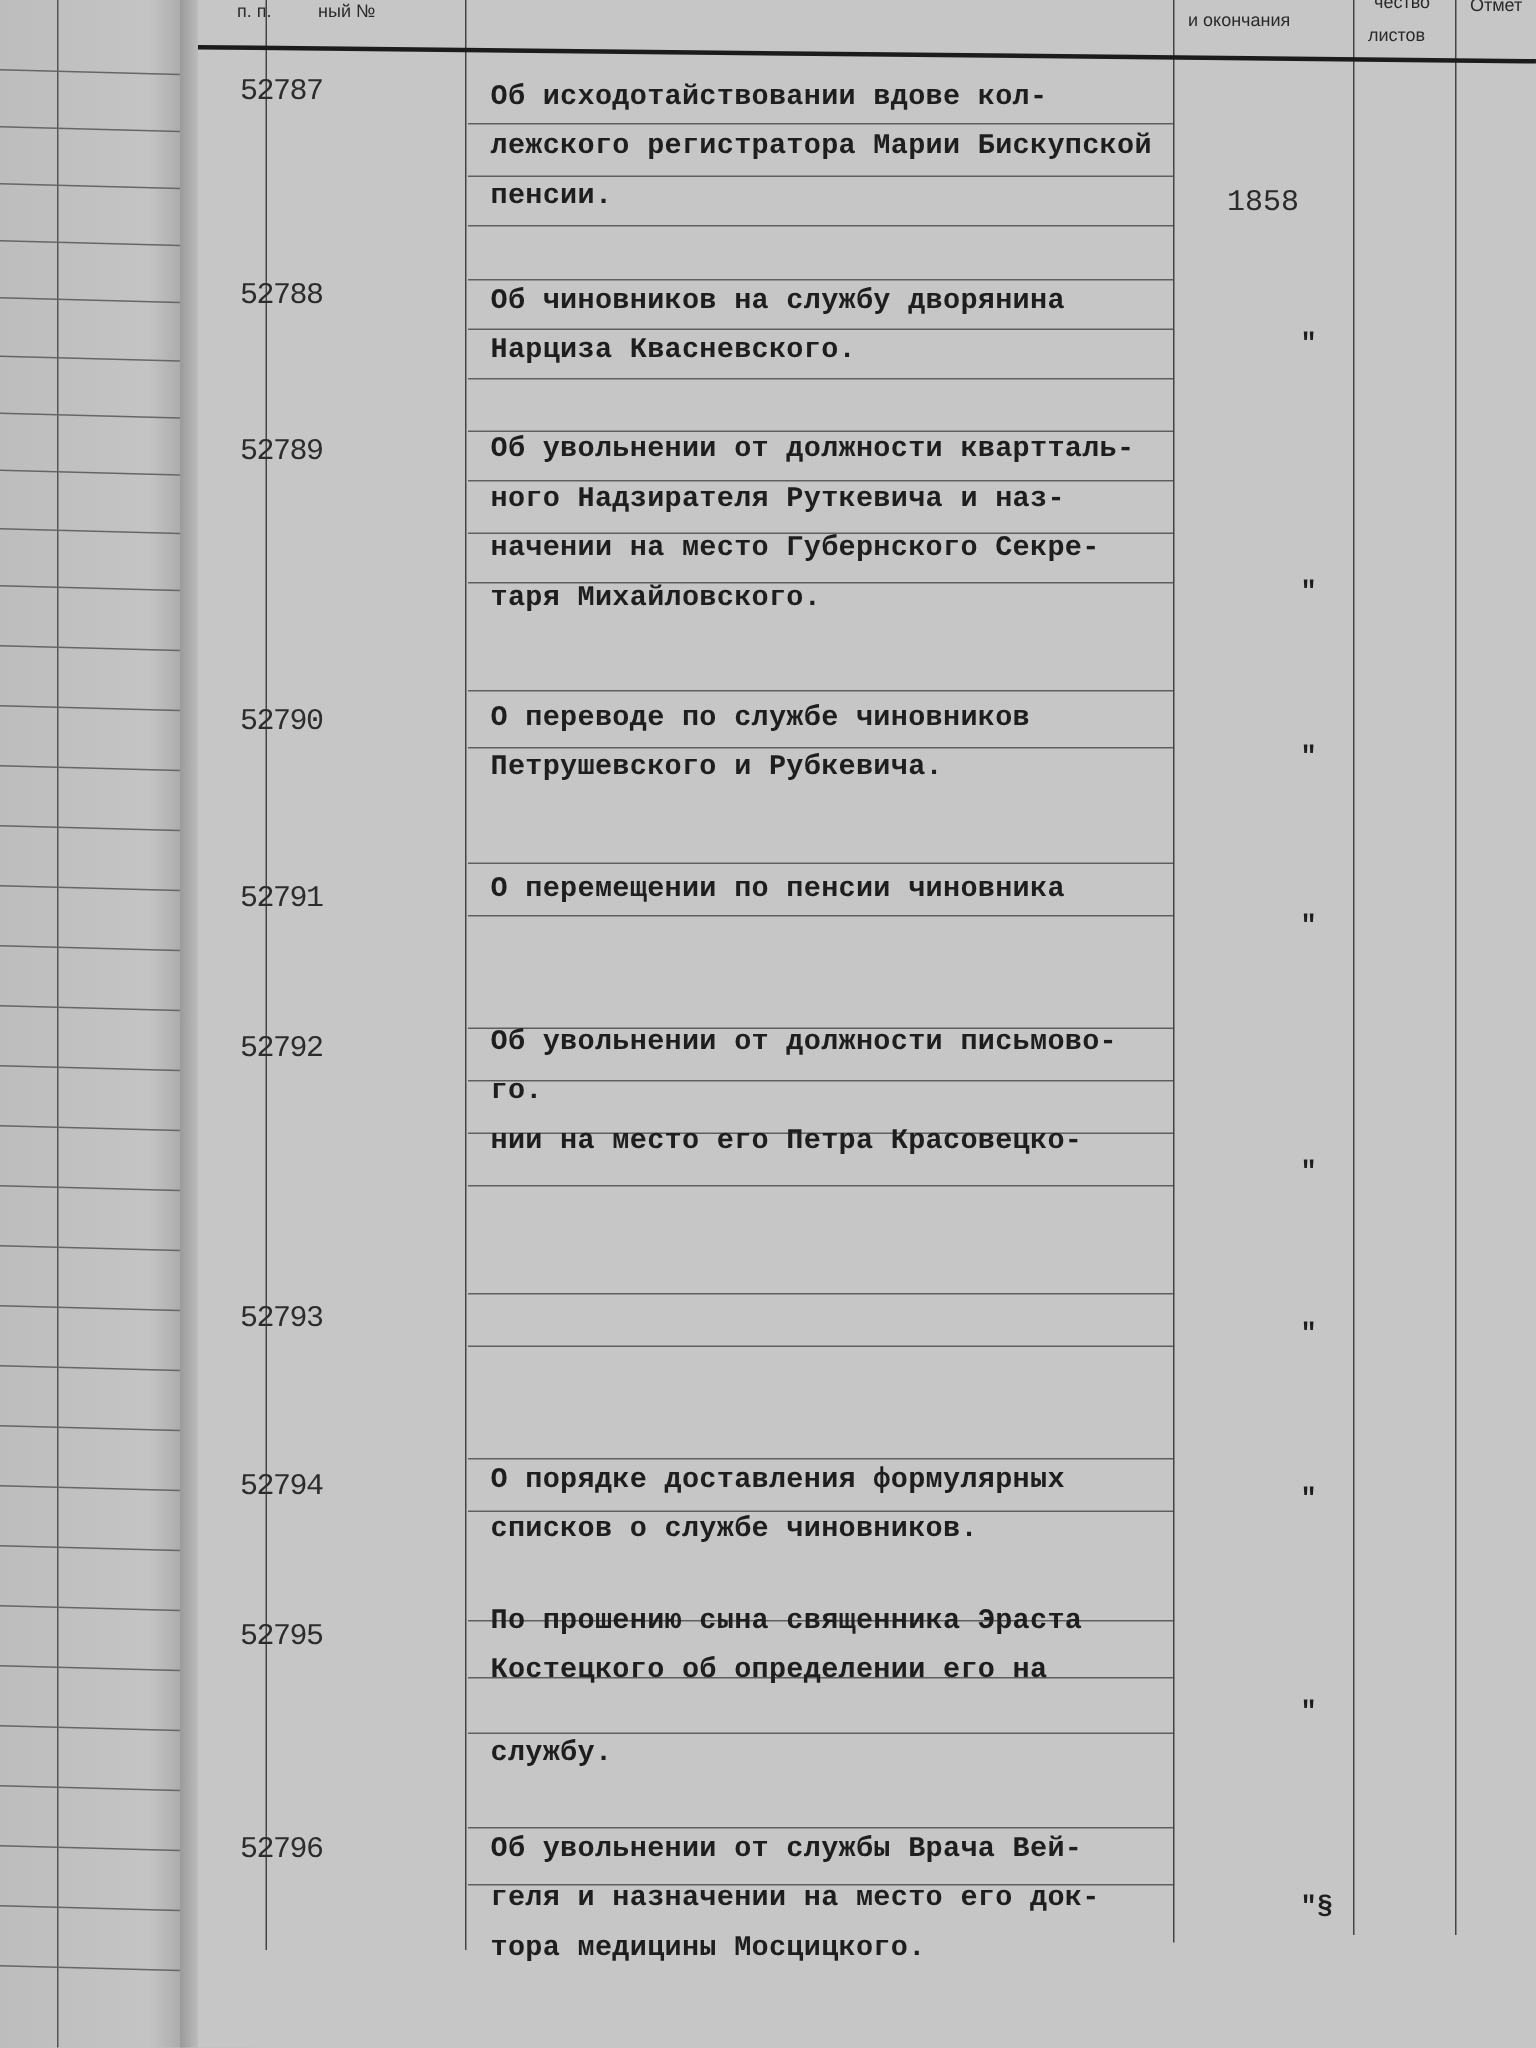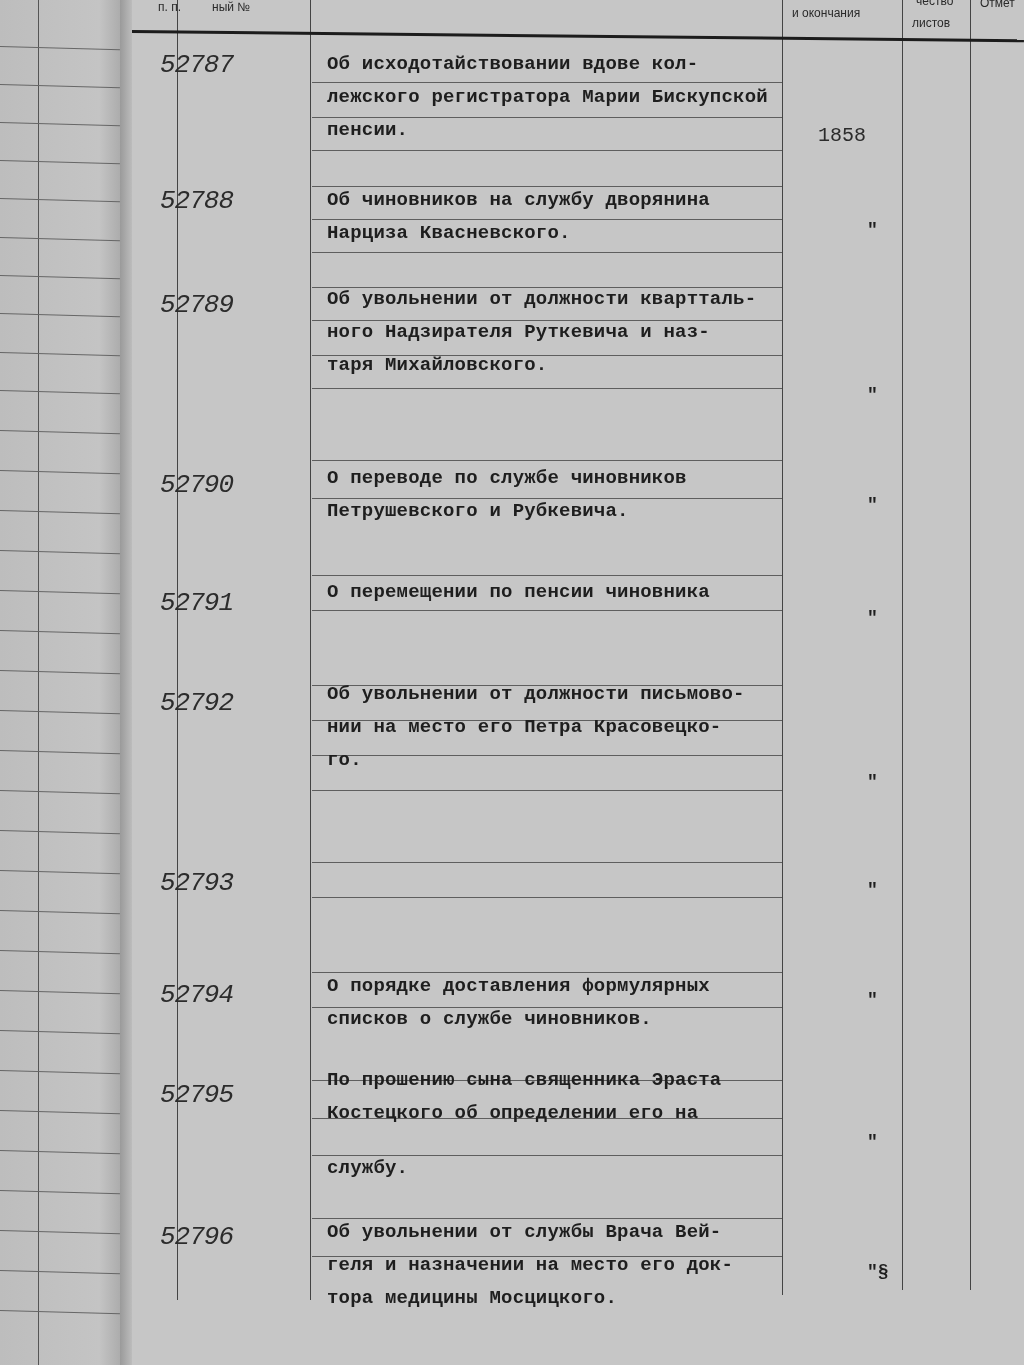--- a/index.html
+++ b/index.html
@@ -17,21 +17,21 @@
   .left-page .hl { position:absolute; left:0; width:120px; height:1px; background:#666; transform:rotate(1.5deg); transform-origin:left; }
   .gutter { position:absolute; left:120px; top:0; width:12px; height:1365px; background:linear-gradient(90deg,#9a9a9a,#bcbcbc); }
   .page {
     position:absolute; left:132px; top:0; width:892px; height:1365px;
     background:#c6c6c6;
   }
   .col-line { position:absolute; top:0; width:1px; background:#444; }
   .hdr { position:absolute; color:#2a2a2a; font-family:"Liberation Sans", sans-serif; font-size:12px; }
   .hdr-rule { position:absolute; left:0; top:30px; width:892px; height:3px; background:#1c1c1c; transform:rotate(0.6deg); transform-origin:left; }
   .rule { position:absolute; height:1px; background:#5e5e5e; }
-  .num { position:absolute; left:28px; font-size:26px; color:#2c2c2c; letter-spacing:-1px;font-style:italic; }
+  .num { position:absolute; left:28px; font-size:20px; color:#2c2c2c; letter-spacing:-1px; }
   .txt { position:absolute; left:195px; font-size:19px; line-height:33px; color:#1e1e1e; white-space:pre; font-weight:bold; letter-spacing:0.2px;}
   .year { position:absolute; left:686px; font-size:20px; color:#2b2b2b; }
   .ditto { position:absolute; left:735px; font-size:18px; color:#1e1e1e; font-weight:bold;}
 </style>
 </head>
 <body>
 
 <div class="left-page">
   <div class="vline"></div>
   <div class="hl" style="top:46px"></div>
@@ -116,33 +116,33 @@
 
   <div class="num" style="top:50px">52787</div>
   <div class="txt" style="top:48px"><div>Об исходотайствовании вдове кол-</div><div>лежского регистратора Марии Бискупской</div><div>пенсии.</div></div>
   <div class="year" style="top:124px">1858</div>
 
   <div class="num" style="top:186px">52788</div>
   <div class="txt" style="top:184px"><div>Об чиновников на службу дворянина</div><div>Нарциза Квасневского.</div></div>
   <div class="ditto" style="top:220px">"</div>
 
   <div class="num" style="top:290px">52789</div>
-  <div class="txt" style="top:283px"><div>Об увольнении от должности квартталь-</div><div>ного Надзирателя Руткевича и наз-</div><div>таря Михайловского.</div></div>
+  <div class="txt" style="top:283px"><div>Об увольнении от должности квартталь-</div><div>ного Надзирателя Руткевича и наз-</div><div>начении на место Губернского Секре-</div><div>таря Михайловского.</div></div>
   <div class="ditto" style="top:385px">"</div>
 
   <div class="num" style="top:470px">52790</div>
   <div class="txt" style="top:462px"><div>О переводе по службе чиновников</div><div>Петрушевского и Рубкевича.</div></div>
   <div class="ditto" style="top:495px">"</div>
 
   <div class="num" style="top:588px">52791</div>
   <div class="txt" style="top:576px"><div>О перемещении по пенсии чиновника</div></div>
   <div class="ditto" style="top:608px">"</div>
 
   <div class="num" style="top:688px">52792</div>
-  <div class="txt" style="top:678px"><div>Об увольнении от должности письмово-</div><div>нии на место его Петра Красовецко-</div><div>го.</div></div>
+  <div class="txt" style="top:678px"><div>Об увольнении от должности письмово-</div><div>го.</div><div>нии на место его Петра Красовецко-</div></div>
   <div class="ditto" style="top:772px">"</div>
 
   <div class="num" style="top:868px">52793</div>
   <div class="ditto" style="top:880px">"</div>
 
   <div class="num" style="top:980px">52794</div>
   <div class="txt" style="top:970px"><div>О порядке доставления формулярных</div><div>списков о службе чиновников.</div></div>
   <div class="ditto" style="top:990px">"</div>
 
   <div class="num" style="top:1080px">52795</div>

